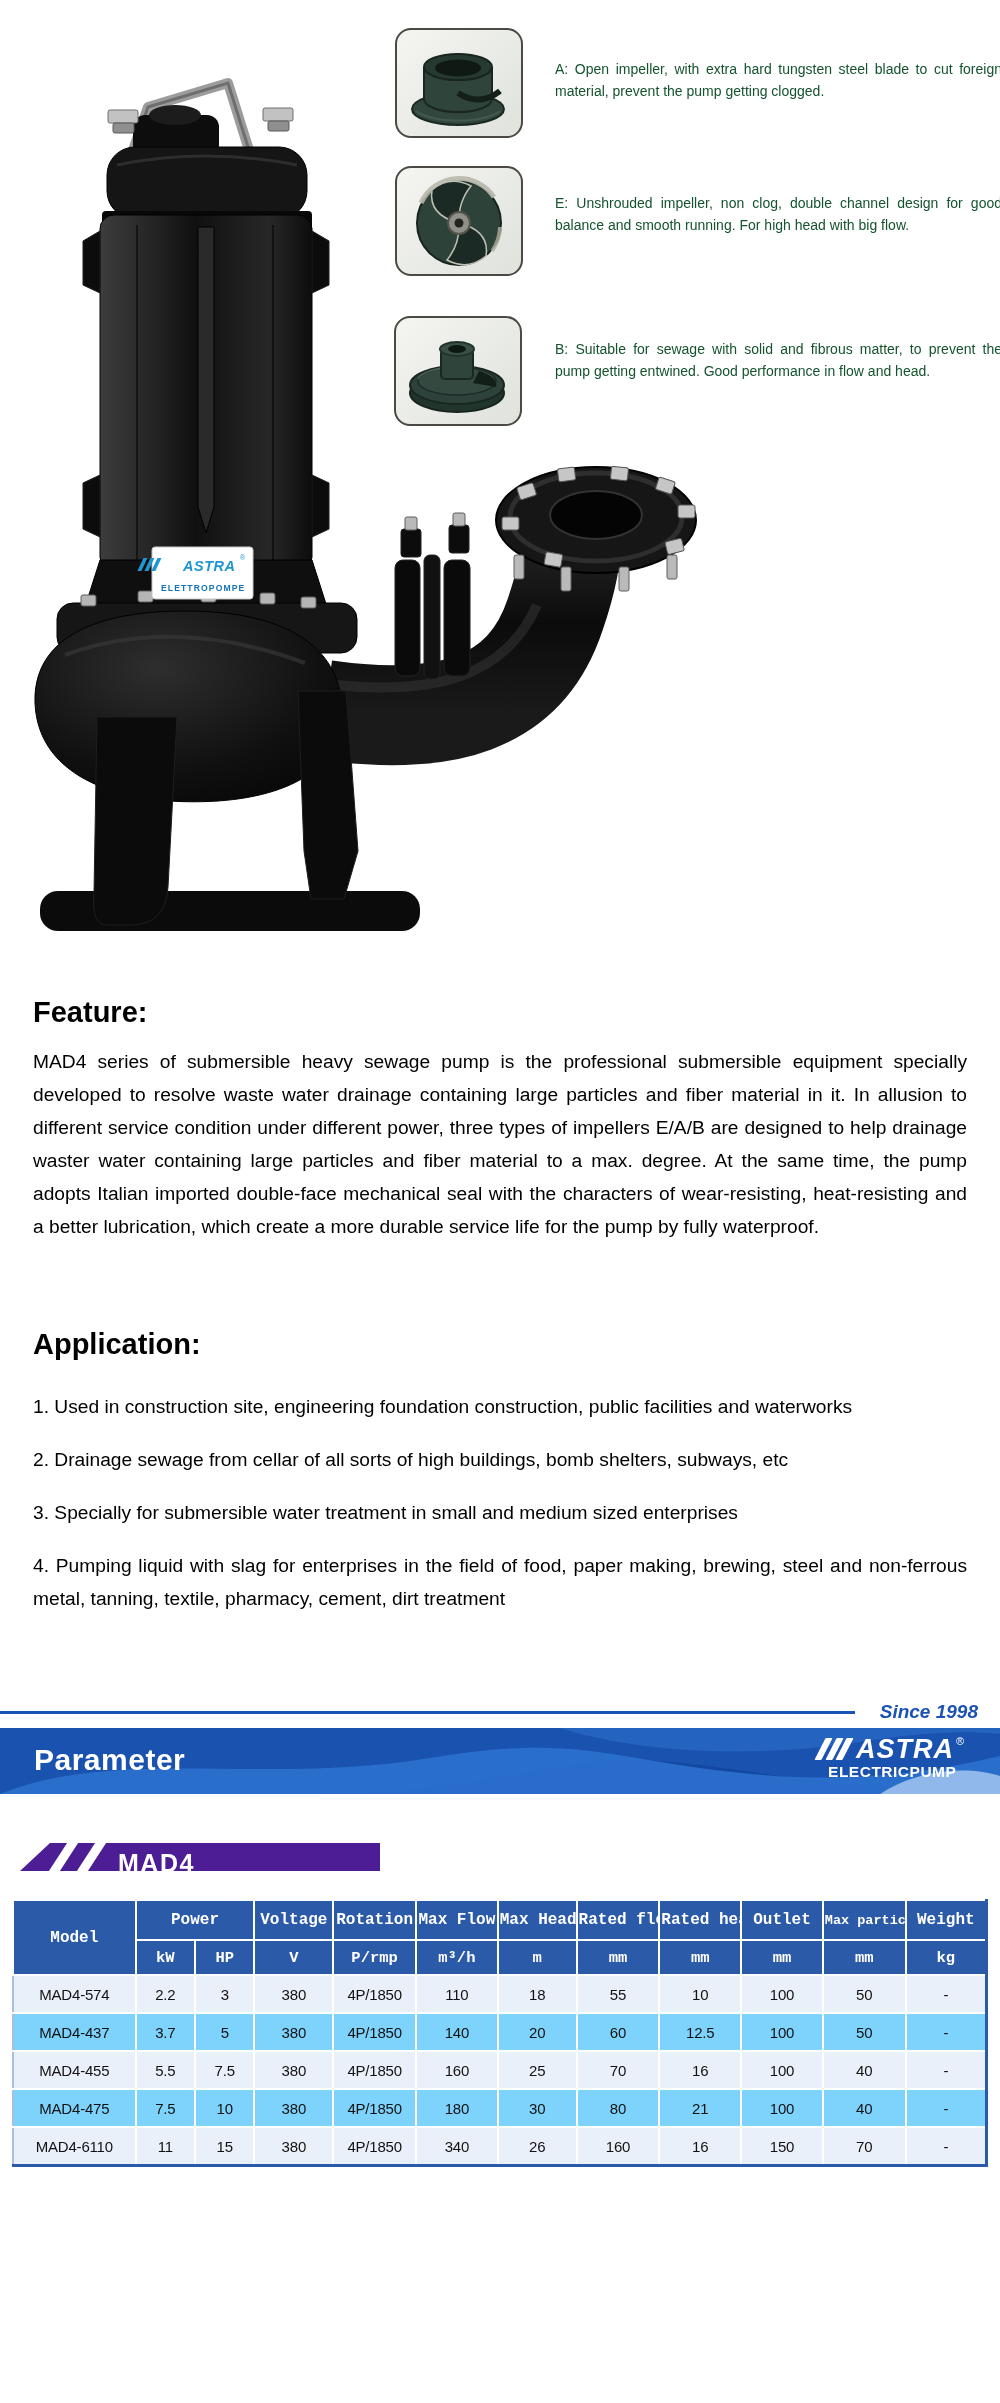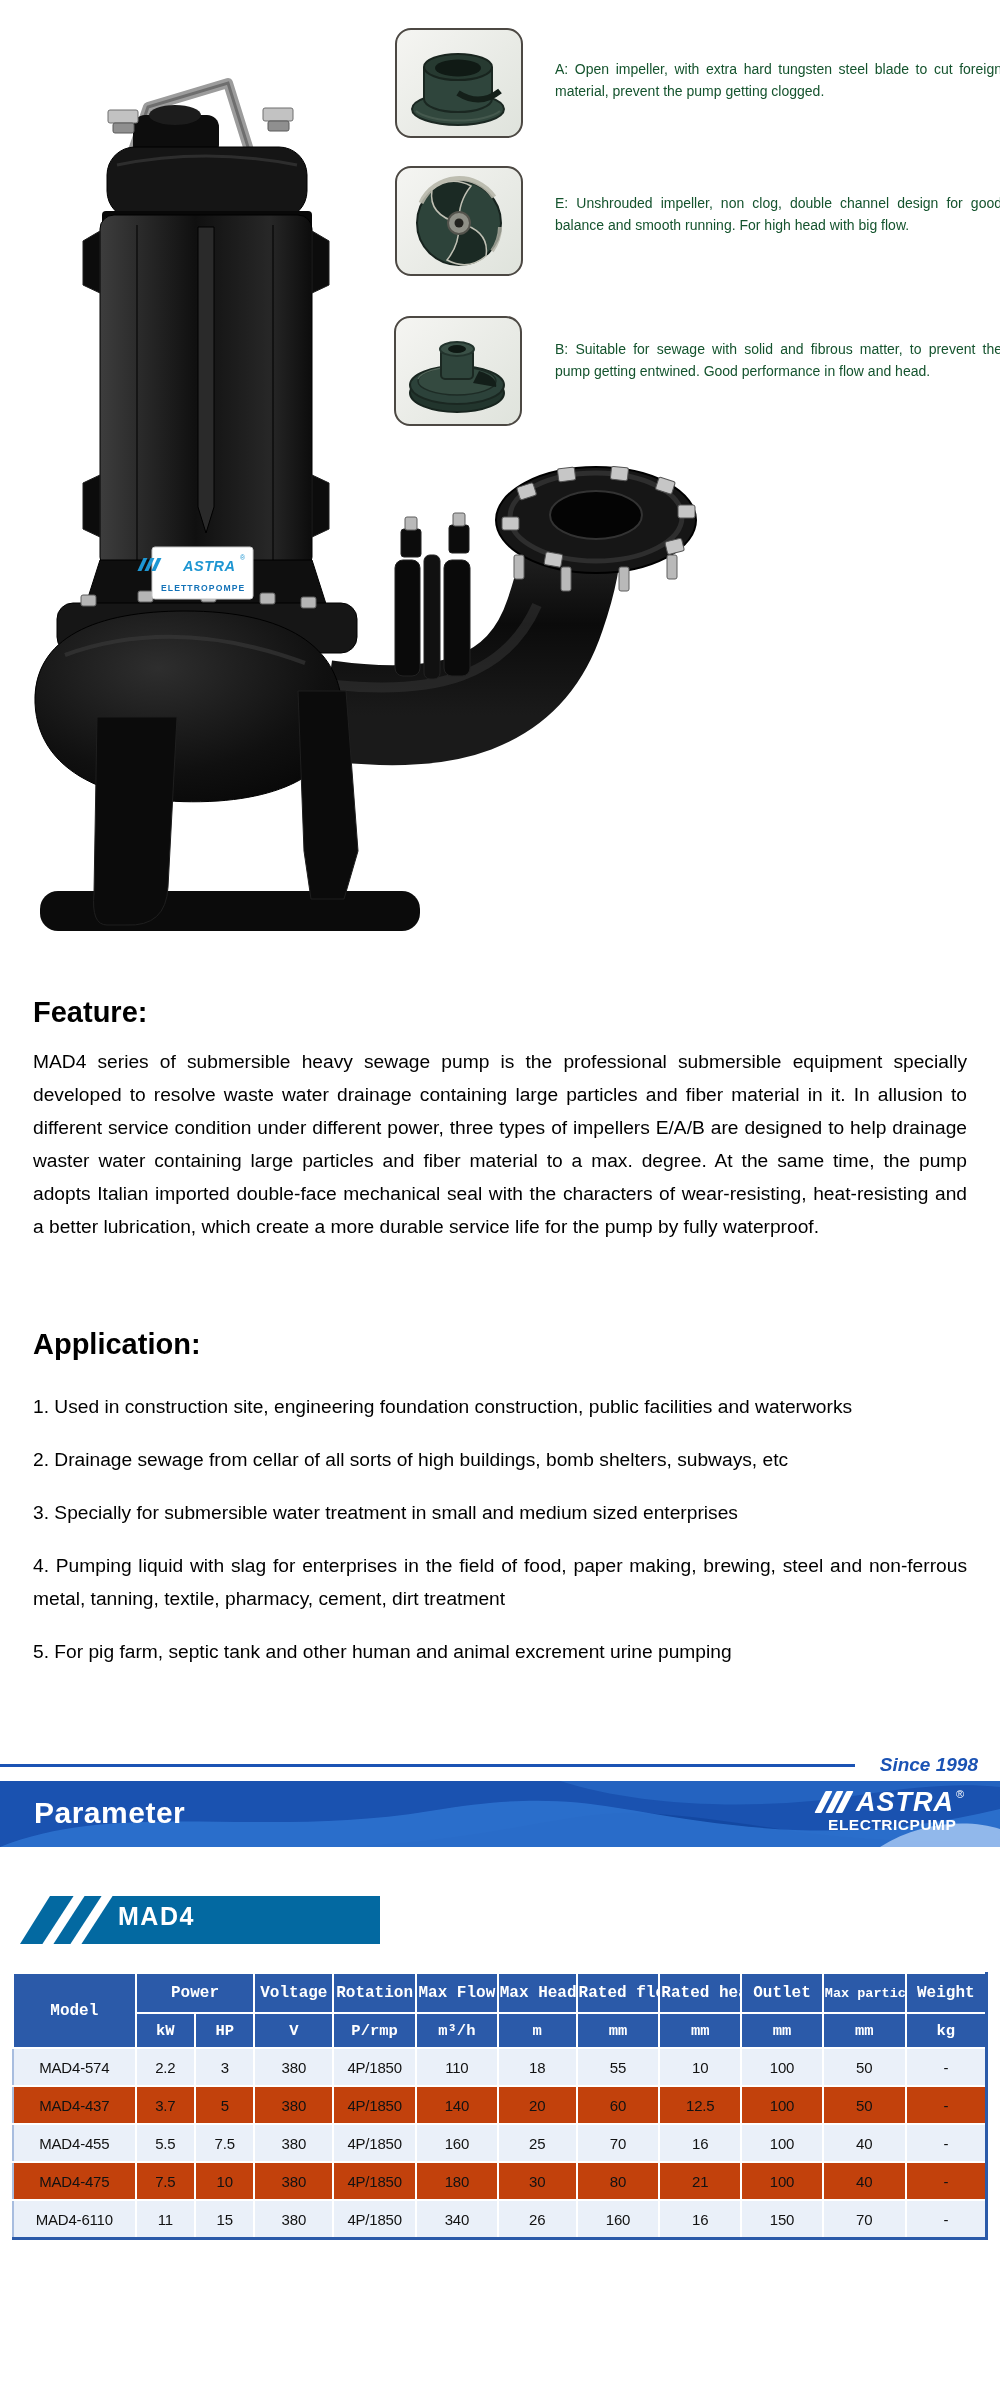--- a/index.html
+++ b/index.html
@@ -55,22 +55,22 @@
   .slashes{display:inline-flex;margin-right:4px;}
   .slashes i{
     display:inline-block;width:7px;height:22px;background:#fff;
     transform:skewX(-27deg);margin-right:3.5px;border-radius:1px;
   }
   .brand-name{font-size:27px;font-weight:bold;font-style:italic;letter-spacing:1px;line-height:26px;}
   .reg{font-size:11px;vertical-align:top;position:relative;top:-8px;margin-left:2px;}
   .brand-sub{font-size:15.5px;font-weight:bold;letter-spacing:0.5px;margin-top:1px;}
   
   #series-tab{
-    position:relative;width:360px;height:48px;margin:49px 0 0 20px;
-    background:#0369a1;clip-path:polygon(30px 0,100% 0,100% 100%,0 100%);
+    position:relative;width:360px;height:28px;margin:49px 0 0 20px;
+    background:#4c1d95;clip-path:polygon(30px 0,100% 0,100% 100%,0 100%);
   }
   #series-tab .stripe{
     position:absolute;top:-5px;bottom:-5px;width:11px;background:#fff;
     transform:skewX(-33deg);
   }
   #series-tab .s1{left:38px;}
   #series-tab .s2{left:66px;}
   #series-tab-label{
     position:absolute;left:98px;top:0;line-height:40px;
     color:#fff;font-size:25px;font-weight:bold;letter-spacing:1.5px;
@@ -87,21 +87,21 @@
   }
   #param-table th.h1{font-size:16px;height:36px;}
   #param-table th.h1.small{font-size:13.5px;}
   #param-table th.h2{font-size:15.5px;height:31px;}
   #param-table td{
     font-size:15px;color:#121212;text-align:center;height:34px;
     border-right:2px solid #fff;border-bottom:2px solid #fff;
     letter-spacing:-0.2px;white-space:nowrap;
   }
   #param-table tr.odd td{background:#eaf0f9;}
-  #param-table tr.even td{background:#c2410c;text-align:center;}
+  #param-table tr.even td{background:#7dd3fc;text-align:center;}
 </style>
 </head>
 <body>
 
 <div id="top-section">
 
   <svg class="pump-svg" viewBox="0 0 700 880">
     <defs>
       <linearGradient id="gmotor" x1="0" y1="0" x2="1" y2="0">
         <stop offset="0" stop-color="#3d3d3d"></stop>
@@ -257,21 +257,20 @@
   <h2 class="sec-heading" id="feature-heading">Feature:</h2>
   <p id="feature-body">MAD4 series of submersible heavy sewage pump is the professional submersible equipment specially developed to resolve waste water drainage containing large particles and fiber material in it. In allusion to different service condition under different power, three types of impellers E/A/B are designed to help drainage waster water containing large particles and fiber material to a max. degree. At the same time, the pump adopts Italian imported double-face mechanical seal with the characters of wear-resisting, heat-resisting and a better lubrication, which create a more durable service life for the pump by fully waterproof.</p>
 </div>
 
 <div class="section">
   <h2 class="sec-heading" id="application-heading">Application:</h2>
   <p class="app-item first">1. Used in construction site, engineering foundation construction, public facilities and waterworks</p>
   <p class="app-item">2. Drainage sewage from cellar of all sorts of high buildings, bomb shelters, subways, etc</p>
   <p class="app-item">3. Specially for submersible water treatment in small and medium sized enterprises</p>
   <p class="app-item">4. Pumping liquid with slag for enterprises in the field of food, paper making, brewing, steel and non-ferrous metal, tanning, textile, pharmacy, cement, dirt treatment</p>
-  <p class="app-item">5. For pig farm, septic tank and other human and animal excrement urine pumping</p>
 </div>
 
 <div id="divider">
   <div class="rule"></div>
   <div id="since-label">Since 1998</div>
 </div>
 
 <div id="param-banner">
   <svg width="1000" height="66" viewBox="0 0 1000 66">
     <rect width="1000" height="66" fill="#1a52b0"></rect>

